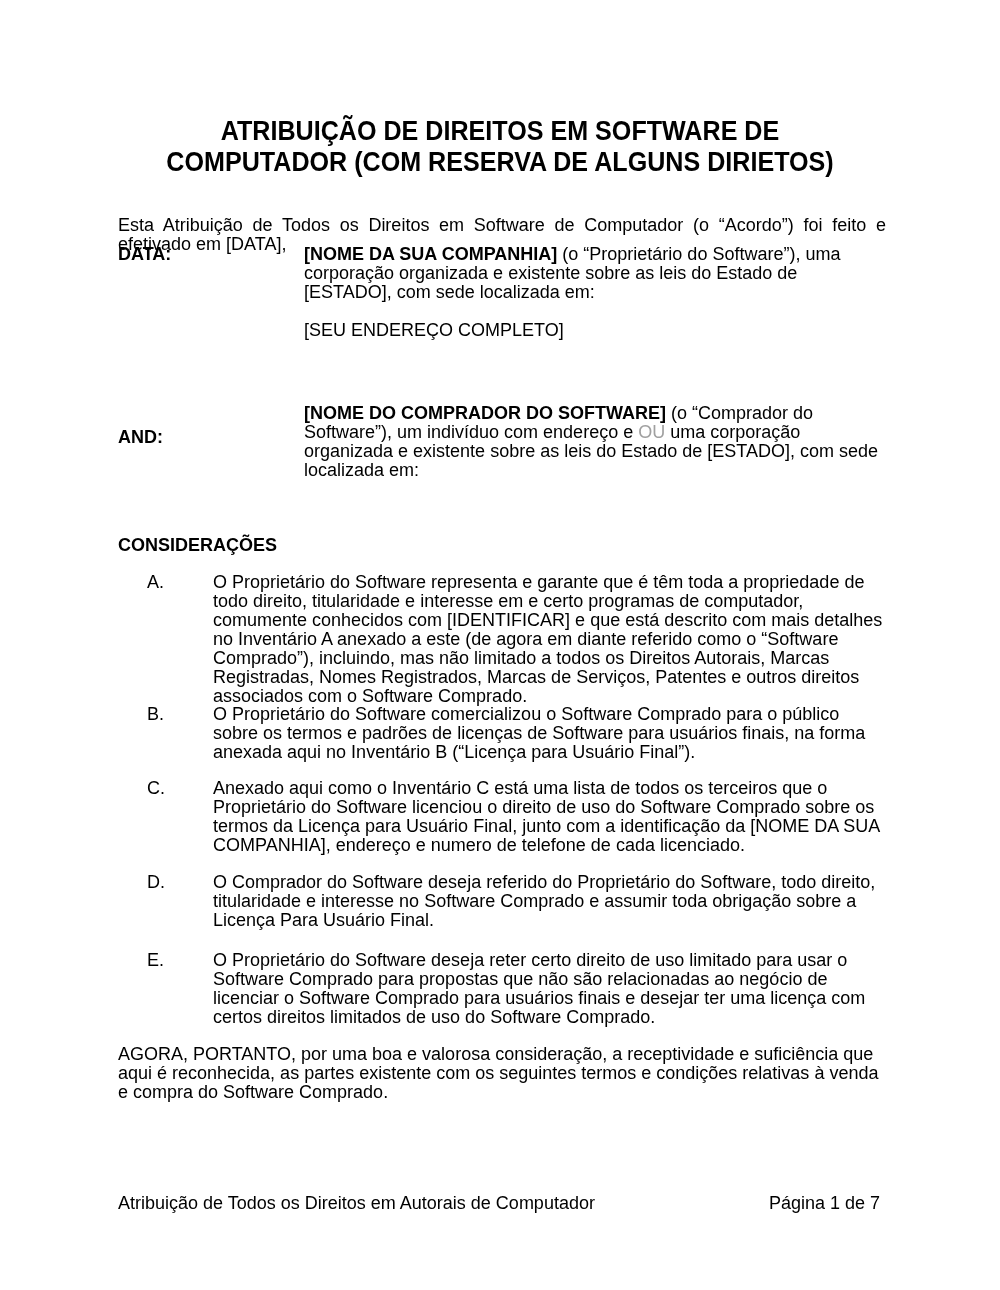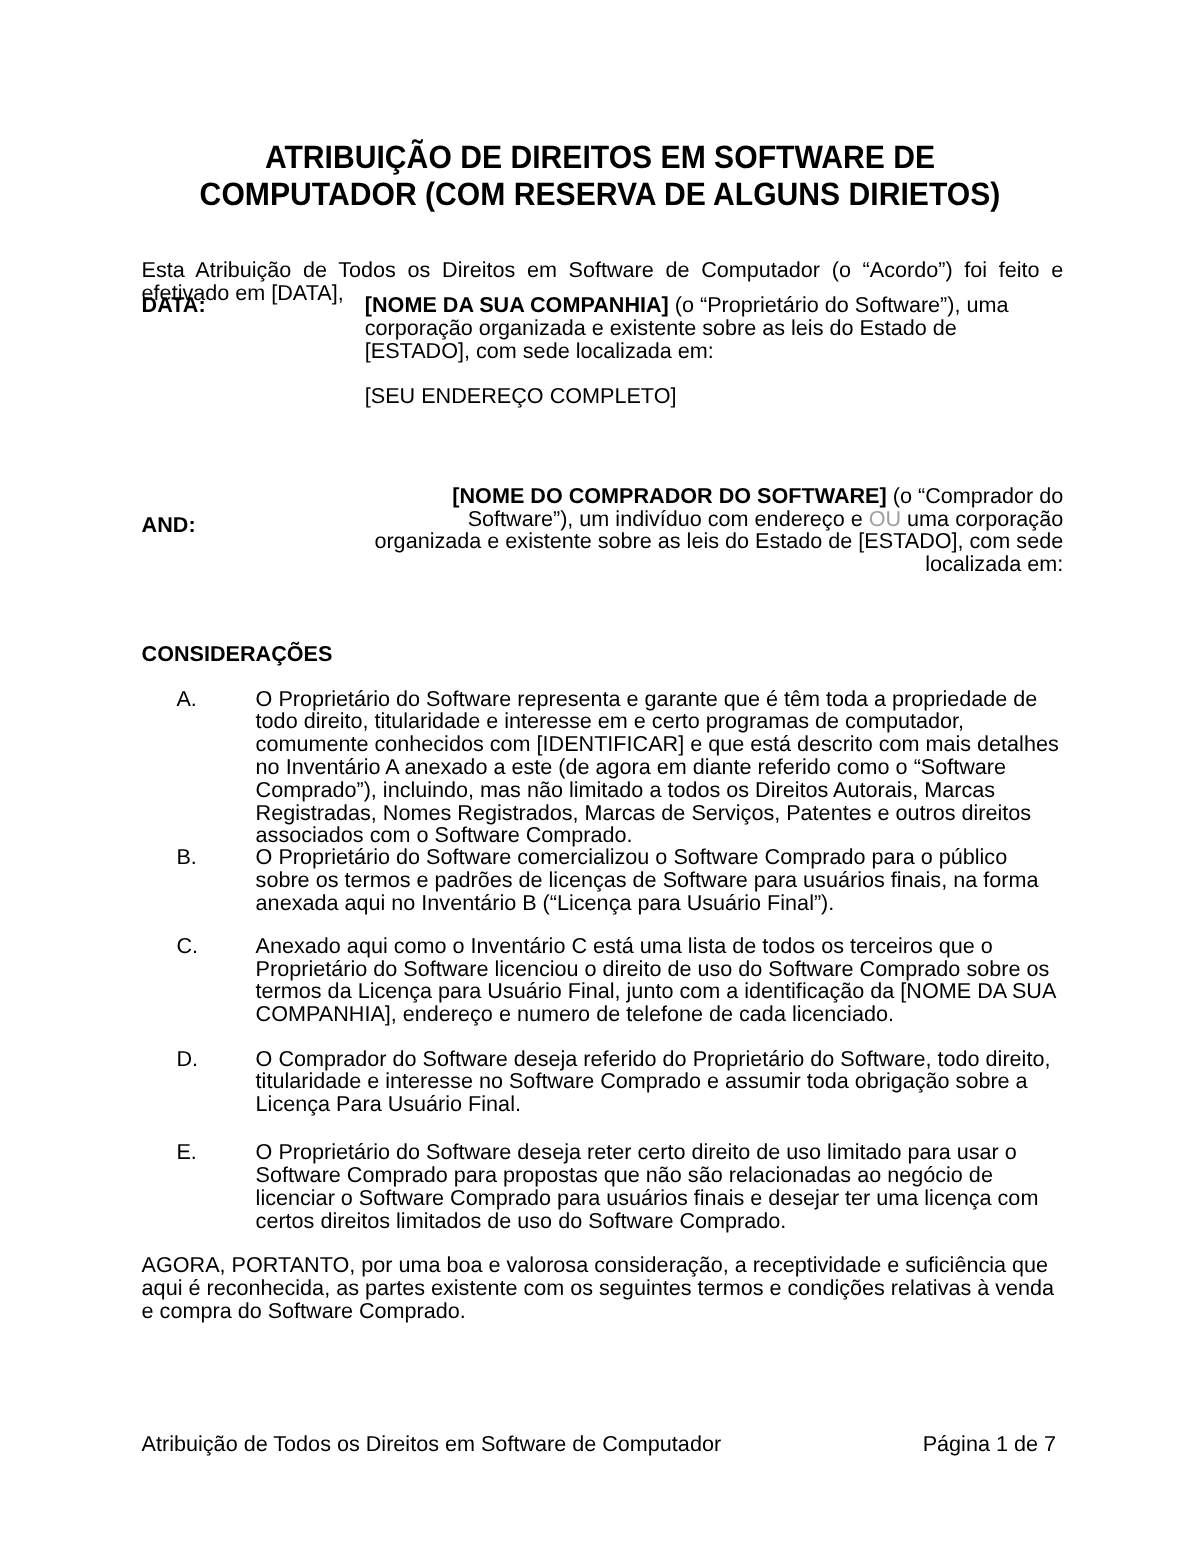--- a/index.html
+++ b/index.html
@@ -38,21 +38,21 @@
 
 <div class="text intro">Esta Atribuição de Todos os Direitos em Software de Computador (o “Acordo”) foi feito e efetivado em [DATA],</div>
 
 <div class="text party-label" style="top:245px;">DATA:</div>
 <div class="text party-body" style="top:245px;">
   <p><span class="b">[NOME DA SUA COMPANHIA]</span><span> (o “Proprietário do Software”), uma corporação organizada e existente sobre as leis do Estado de [ESTADO], com sede localizada em:</span></p>
   <p class="party-addr">[SEU ENDEREÇO COMPLETO]</p>
 </div>
 
 <div class="text party-label" style="top:428px;">AND:</div>
-<div class="text party-body" style="top:404px;text-align:right;">
+<div class="text party-body" style="top:404px;">
   <p><span class="b">[NOME DO COMPRADOR DO SOFTWARE]</span><span> (o “Comprador do Software”), um indivíduo com endereço e </span><span class="gray">OU</span><span> uma corporação organizada e existente sobre as leis do Estado de [ESTADO], com sede localizada em:</span></p>
 </div>
 
 <div class="text section-head">CONSIDERAÇÕES</div>
 
 <div class="text recital" style="top:573px;">
   <span class="letter">A.</span>
   <div class="body">O Proprietário do Software representa e garante que é têm toda a propriedade de todo direito, titularidade e interesse em e certo programas de computador, comumente conhecidos com [IDENTIFICAR] e que está descrito com mais detalhes no Inventário A anexado a este (de agora em diante referido como o “Software Comprado”), incluindo, mas não limitado a todos os Direitos Autorais, Marcas Registradas, Nomes Registrados, Marcas de Serviços, Patentes e outros direitos associados com o Software Comprado.</div>
 </div>
 <div class="text recital" style="top:705px;">
@@ -68,15 +68,15 @@
   <div class="body">O Comprador do Software deseja referido do Proprietário do Software, todo direito, titularidade e interesse no Software Comprado e assumir toda obrigação sobre a Licença Para Usuário Final.</div>
 </div>
 <div class="text recital" style="top:951px;">
   <span class="letter">E.</span>
   <div class="body">O Proprietário do Software deseja reter certo direito de uso limitado para usar o Software Comprado para propostas que não são relacionadas ao negócio de licenciar o Software Comprado para usuários finais e desejar ter uma licença com certos direitos limitados de uso do Software Comprado.</div>
 </div>
 
 <div class="text closing">AGORA, PORTANTO, por uma boa e valorosa consideração, a receptividade e suficiência que aqui é reconhecida, as partes existente com os seguintes termos e condições relativas à venda e compra do Software Comprado.</div>
 
 <div class="text footer">
-  <span>Atribuição de Todos os Direitos em Software de Computador</span>
+  <span>Atribuição de Todos os Direitos em Autorais de Computador</span>
   <span>Página 1 de 7</span>
 </div>
 
 </body></html>

